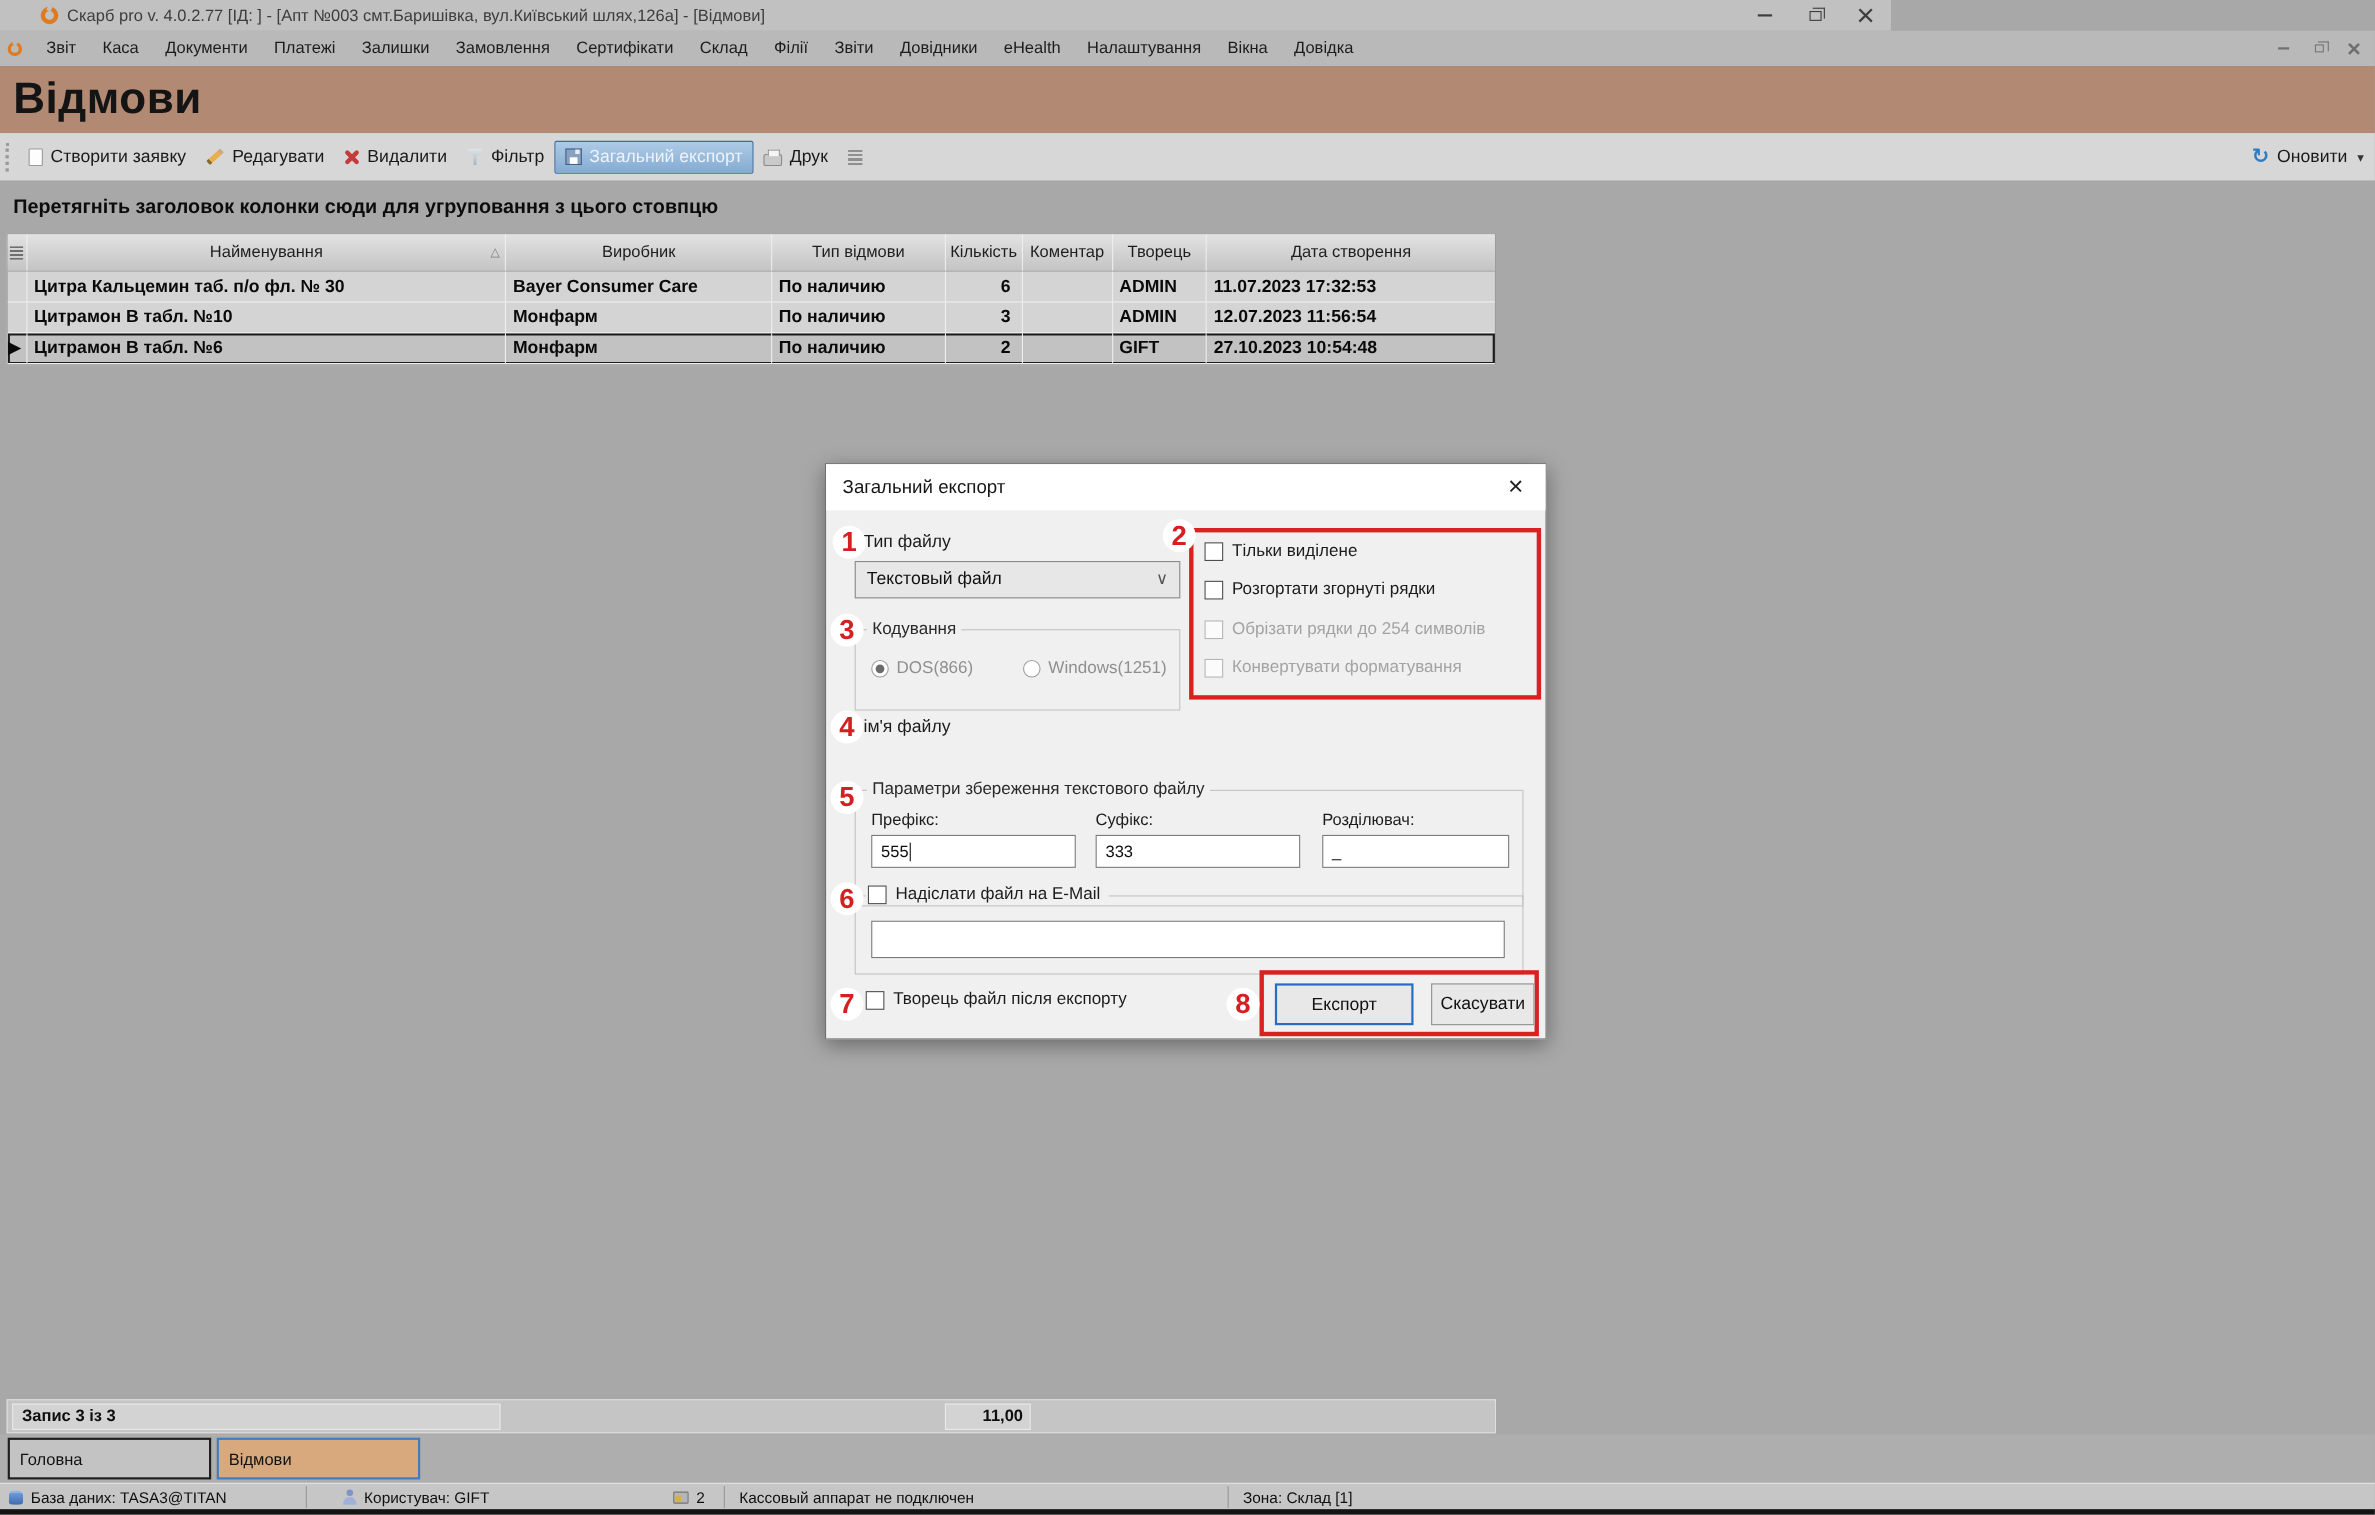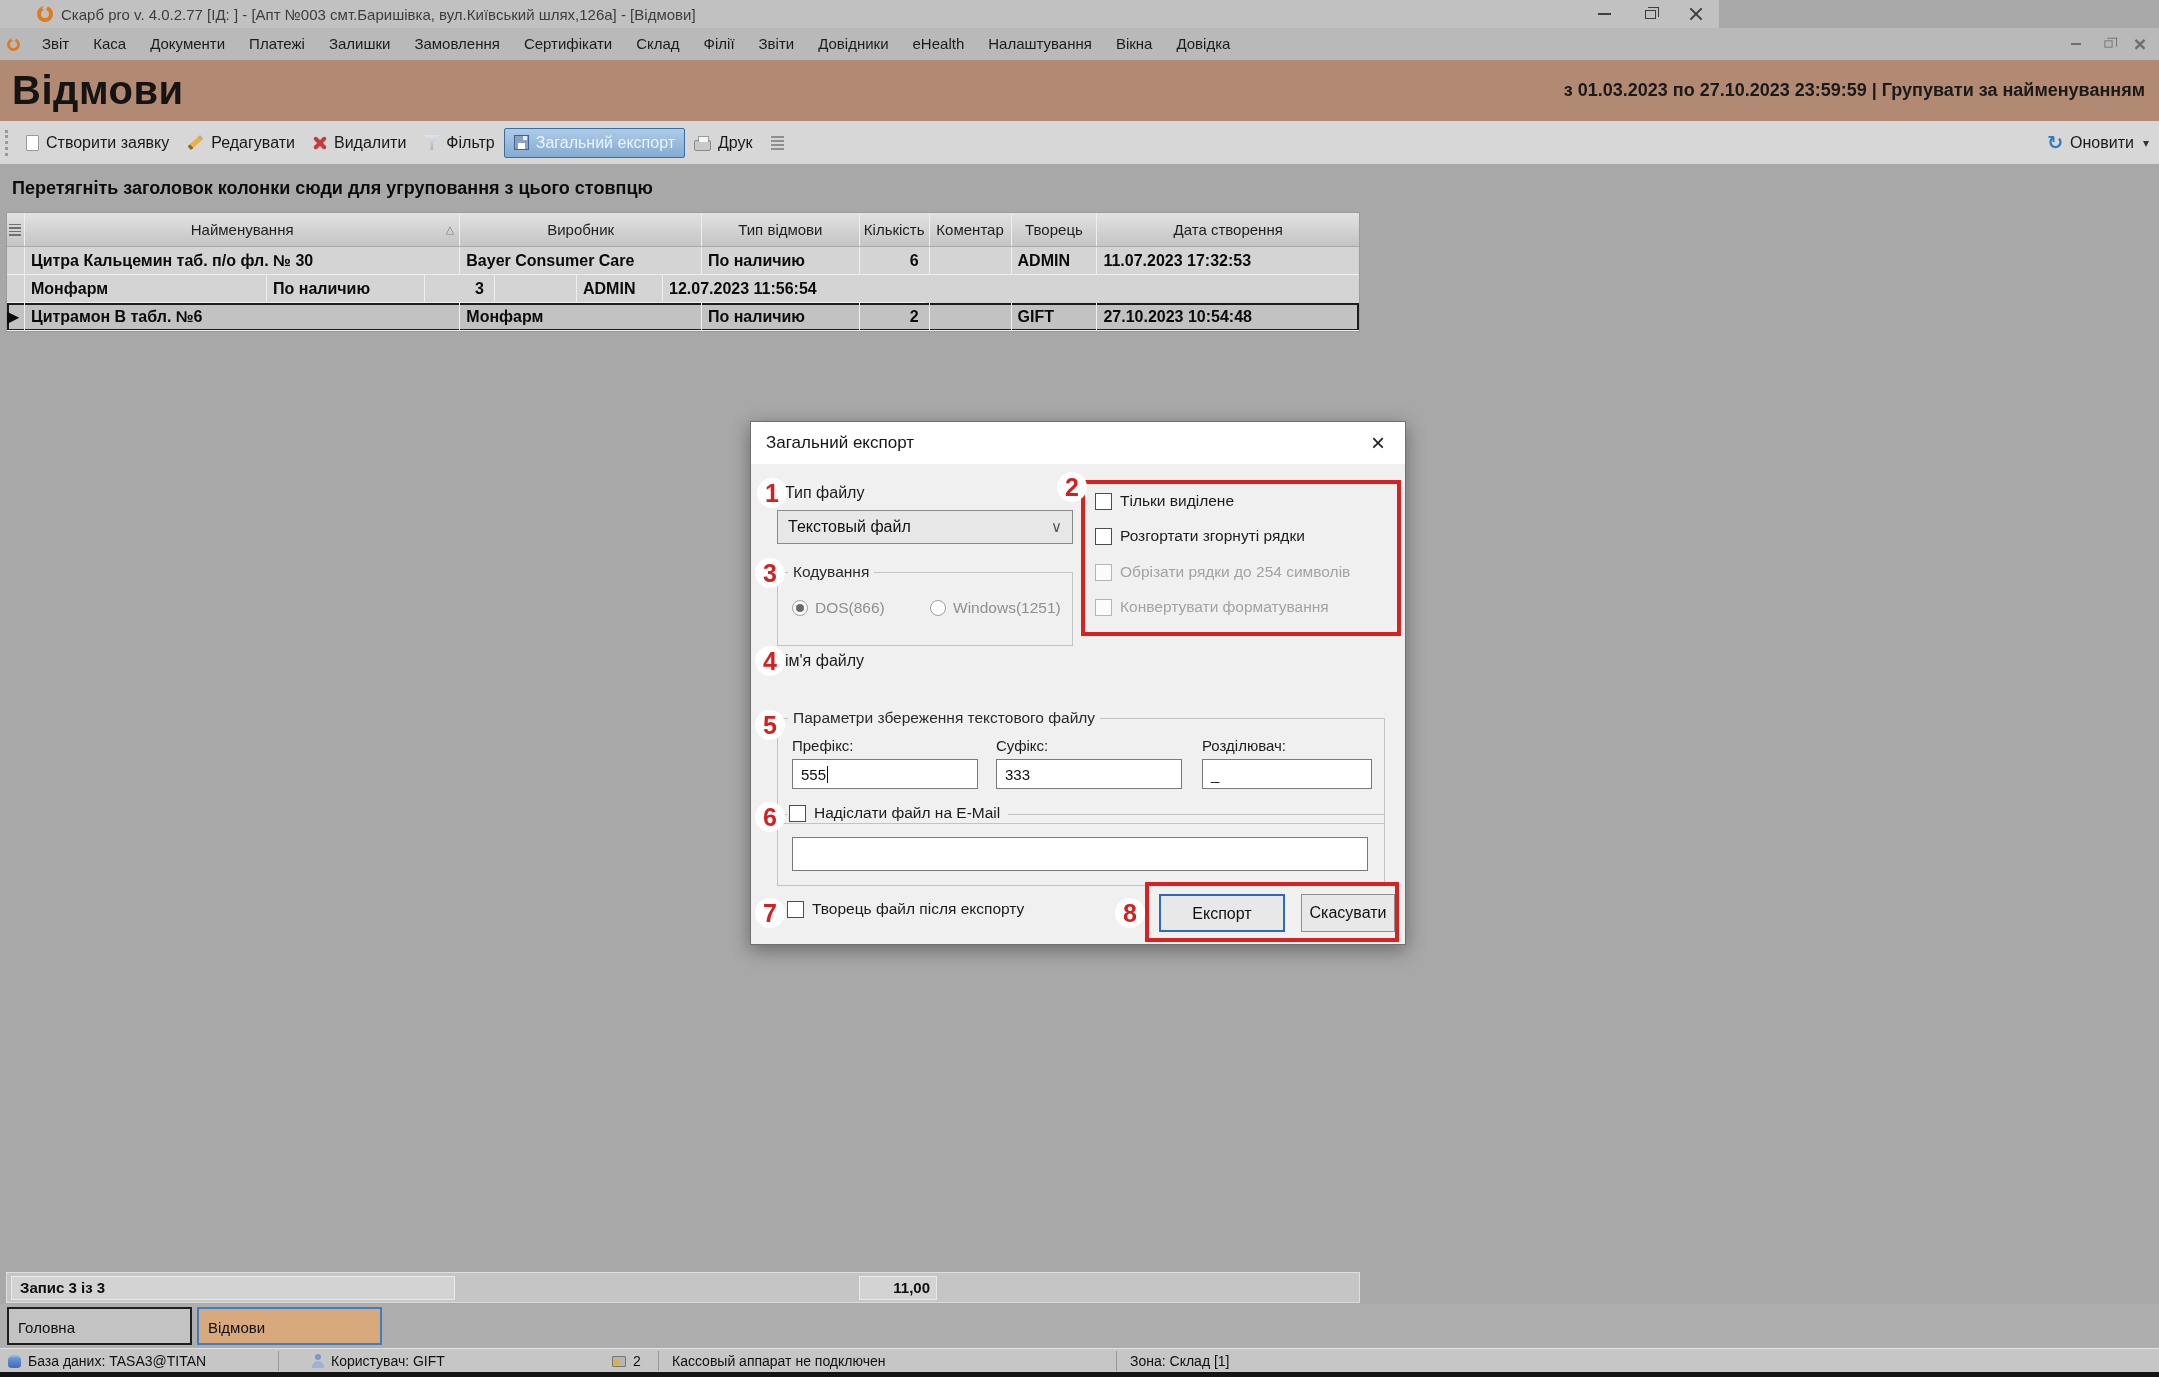--- a/index.html
+++ b/index.html
@@ -170,21 +170,20 @@
         <i class="g-restore"></i>
       </span>
     <span class="mdibtn">
         <i class="g-close"></i>
       </span>
   </div>
 </div>
 
 <div class="pageheader">
   <span class="pagetitle">Відмови</span>
-  <span class="daterange">з 01.03.2023 по 27.10.2023 23:59:59 | Групувати за найменуванням</span>
 </div>
 
 <div class="toolbar">
   <span class="grip"></span>
   <span class="tbtn">
     <i class="icon-doc"></i>
     <span>Створити заявку</span>
   </span>
   <span class="tbtn">
     <i class="icon-pencil"></i>
@@ -251,20 +250,21 @@
     <div class="gc c1">Цитра Кальцемин таб. п/о фл. № 30</div>
     <div class="gc c2">Bayer Consumer Care</div>
     <div class="gc c3">По наличию</div>
     <div class="gc c4 num">6</div>
     <div class="gc c5"></div>
     <div class="gc c6">ADMIN</div>
     <div class="gc c7">11.07.2023 17:32:53</div>
   </div>
   <div class="grow">
     <div class="gc c0"></div>
+    <div class="gc c1">Цитрамон  В табл. №10</div>
     <div class="gc c2">Монфарм</div>
     <div class="gc c3">По наличию</div>
     <div class="gc c4 num">3</div>
     <div class="gc c5"></div>
     <div class="gc c6">ADMIN</div>
     <div class="gc c7">12.07.2023 11:56:54</div>
   </div>
   <div class="grow sel">
     <div class="gc c0 rowmarker">▶</div>
     <div class="gc c1">Цитрамон В табл. №6</div>

